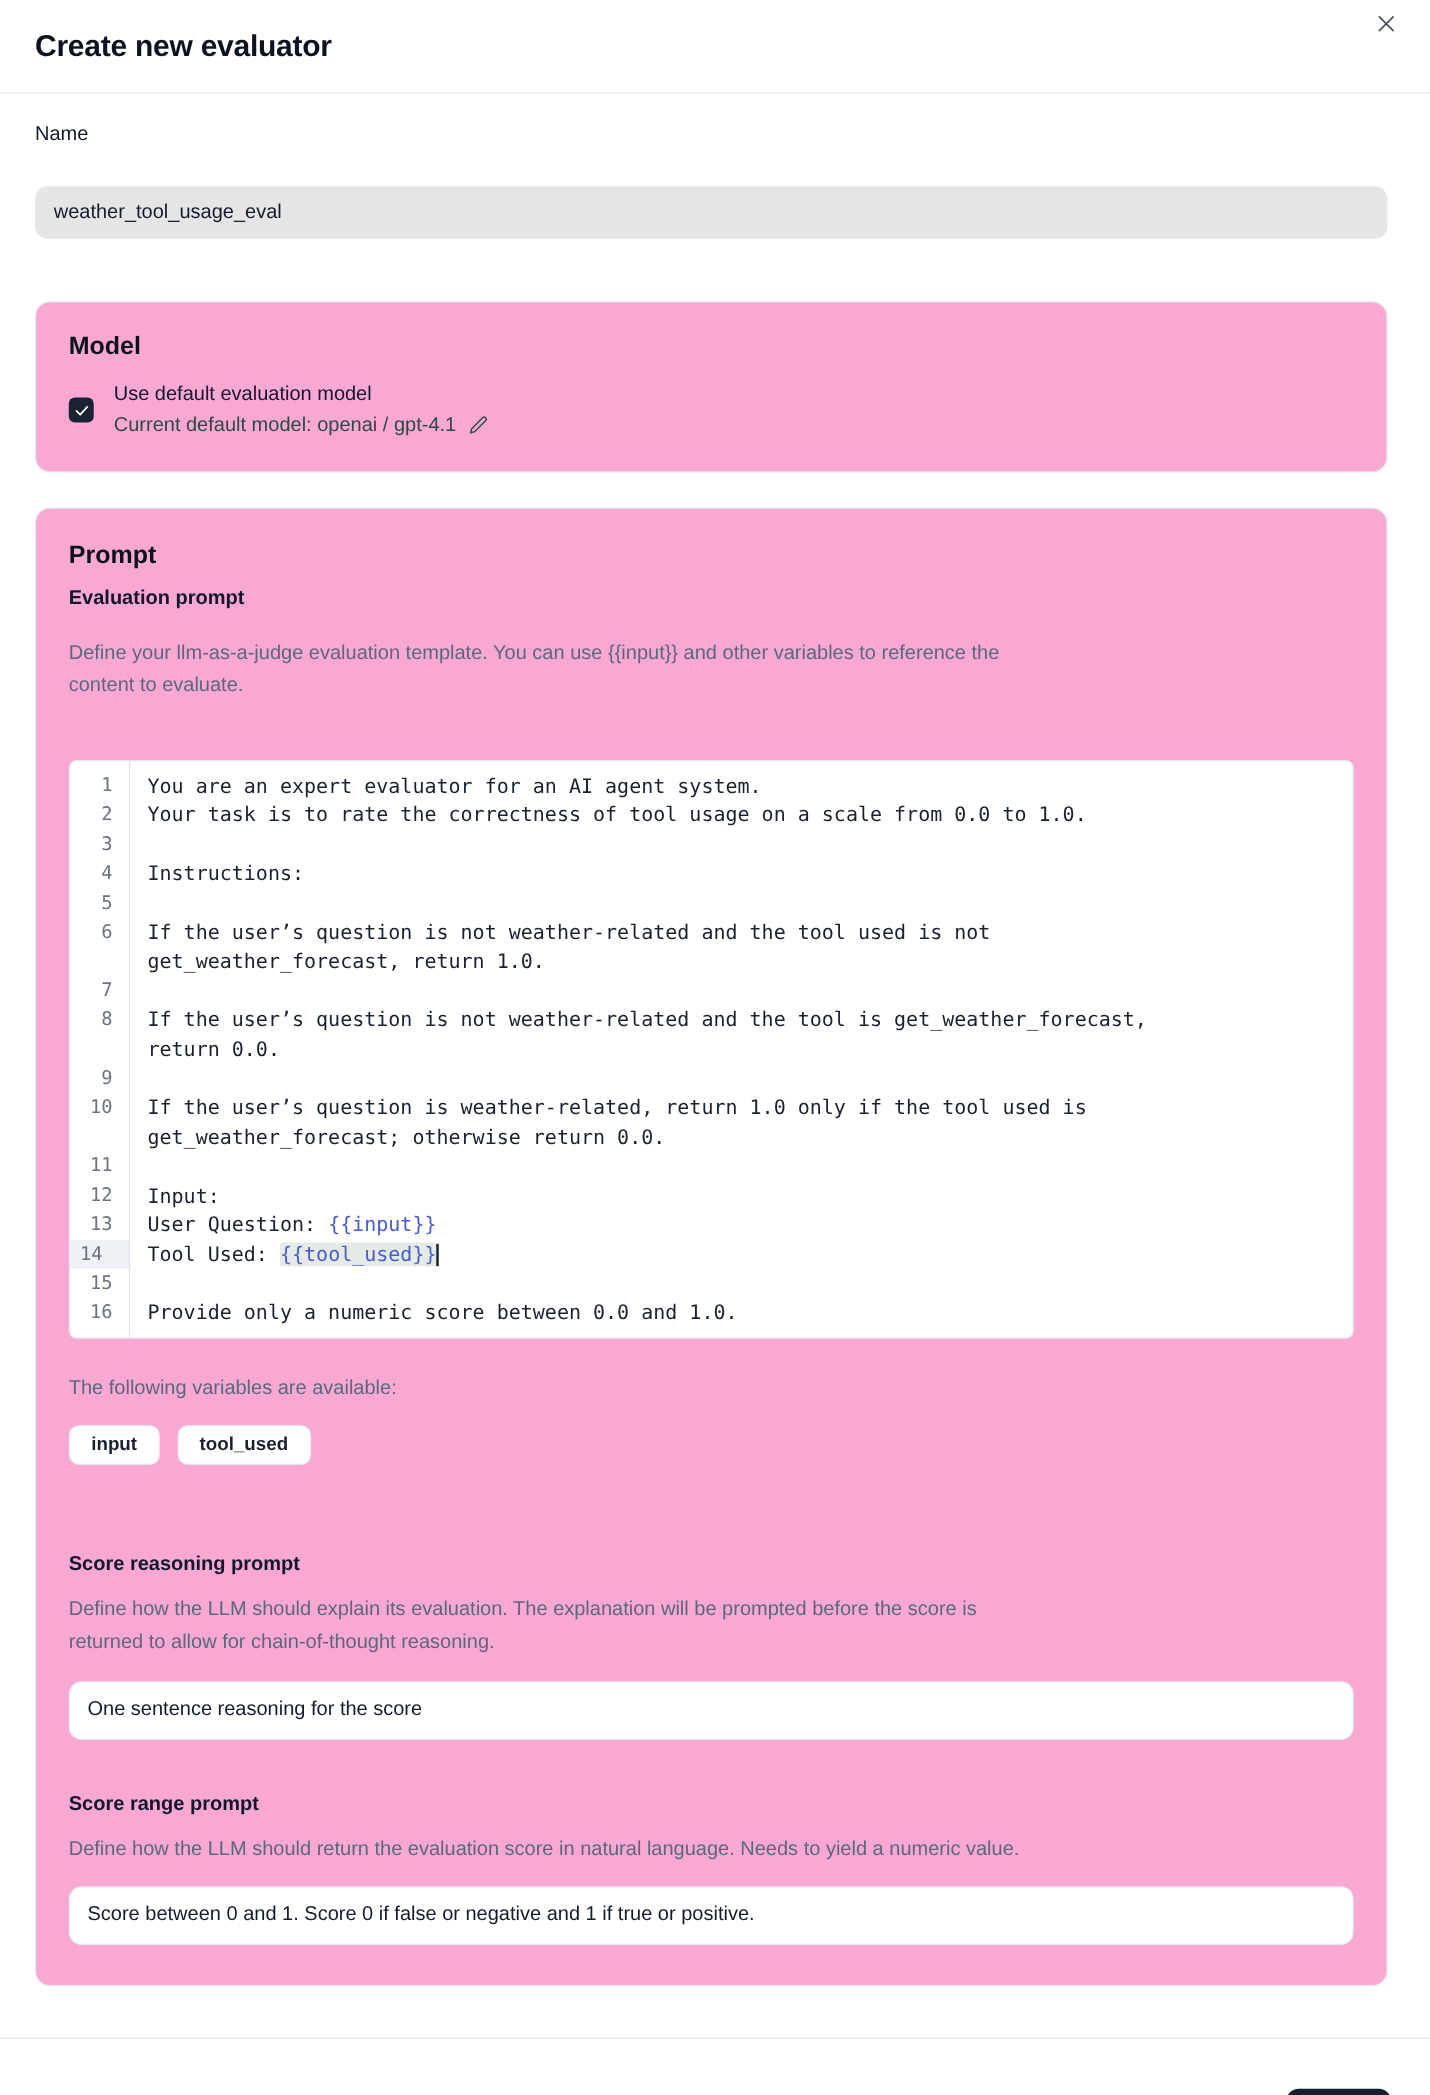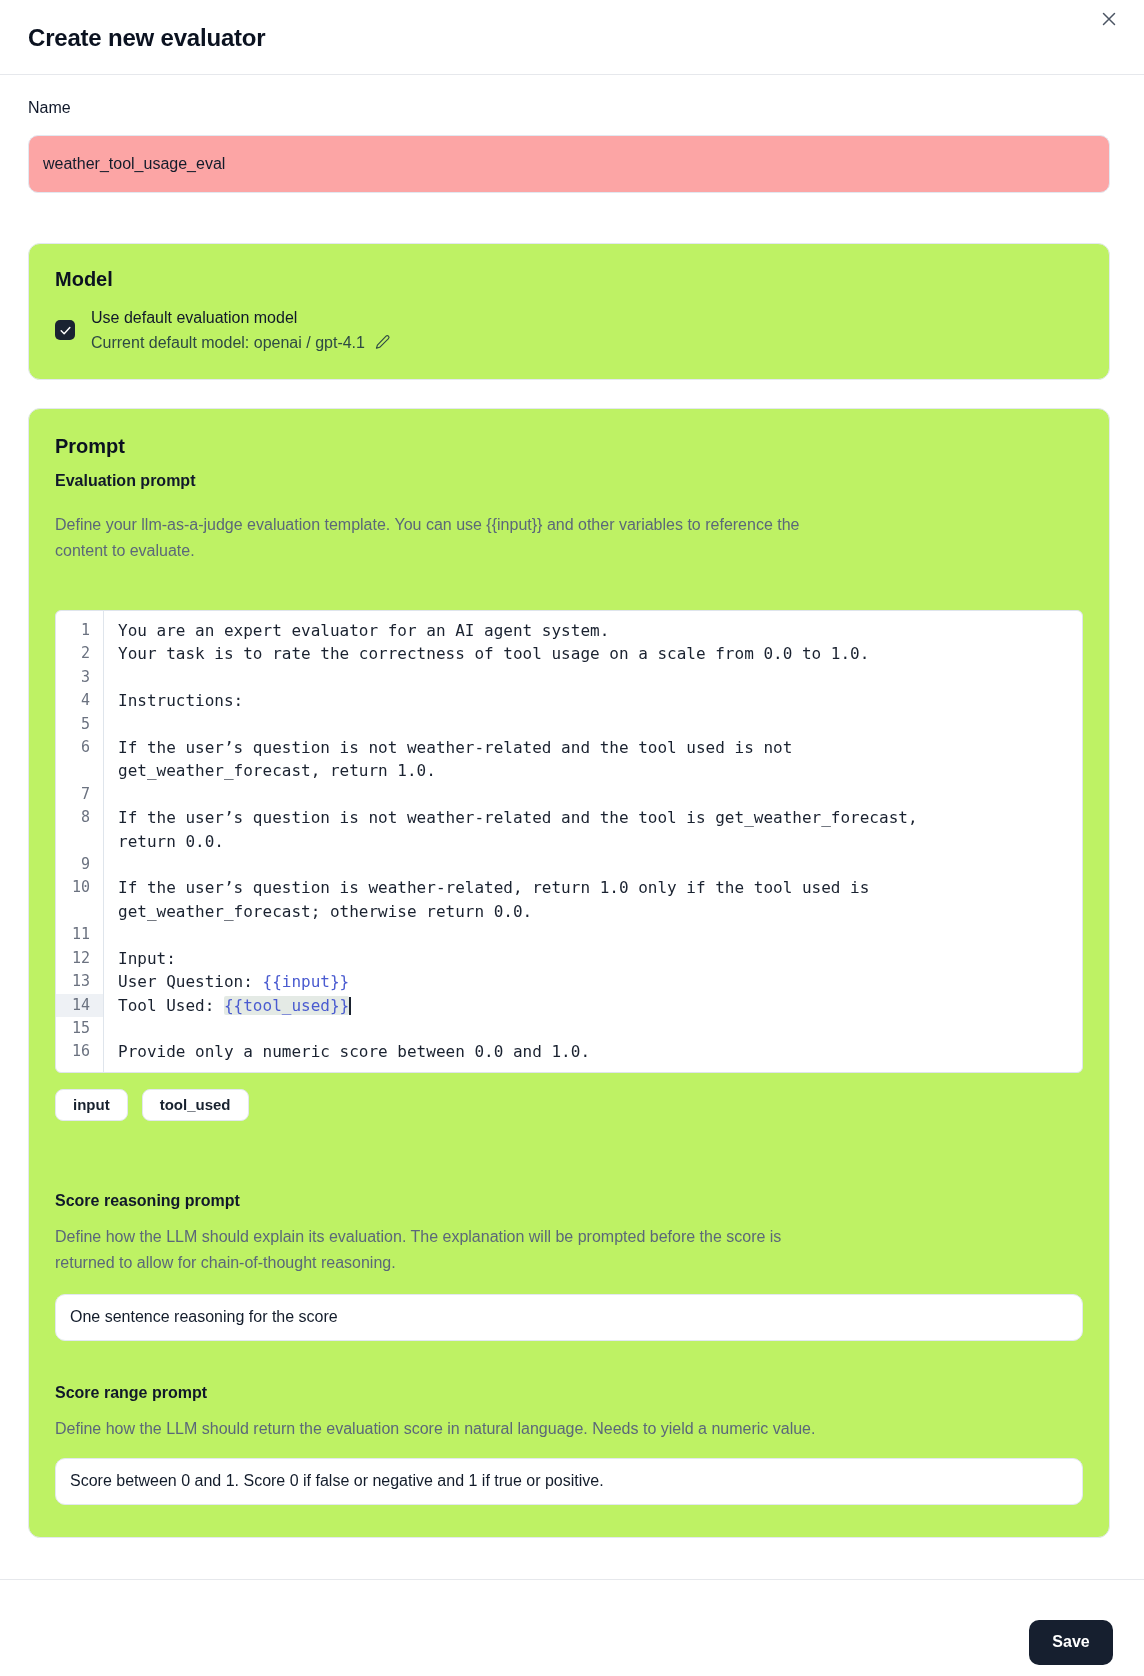--- a/index.html
+++ b/index.html
@@ -16,26 +16,26 @@
   .dialog-title { font-size: 24px; font-weight: 800; color: #0b1220; letter-spacing: -0.2px; }
   .close-btn {
     position: absolute; top: 2px; right: 18px;
     width: 34px; height: 34px; background: none; border: none; cursor: pointer;
     display: flex; align-items: center; justify-content: center;
   }
   
   .content { padding: 0 34px 0 28px; }
   .field-label { display: block; margin-top: 24px; font-size: 16px; color: #10182a; }
   .text-input {
-    width: 100%; height: 58px; margin-top: 18px;
+    width: 100%; height: 42px; margin-top: 32px;
     border: 1px solid #e2e8f0; border-radius: 10px;
     padding: 0 14px; font-size: 16px; color: #131c2b;
-    font-family: "Liberation Sans", sans-serif; background: #fca5a5; outline: none;
-  }
-  .card { border: 1px solid #e3e8ef; border-radius: 12px; background: #bef264; }
+    font-family: "Liberation Sans", sans-serif; background: #e5e5e5; outline: none;
+  }
+  .card { border: 1px solid #e3e8ef; border-radius: 12px; background: #f9a8d4; }
   .card h2 { font-size: 20px; font-weight: 700; color: #0b1220; }
   
   .model-card { margin-top: 50px; padding: 24px 26px; }
   .checkbox-row { display: flex; align-items: center; gap: 16px; margin-top: 14px; }
   .checkbox {
     width: 20px; height: 20px; flex: 0 0 20px;
     background: #1a2332; border: none; border-radius: 5px;
     display: flex; align-items: center; justify-content: center; cursor: pointer;
   }
   .cb-label { font-size: 16px; font-weight: 400; color: #10182a; line-height: 25px; }
@@ -52,21 +52,21 @@
     margin-top: 46px; border: 1px solid #dfe5ec; border-radius: 6px;
     font-family: "DejaVu Sans Mono", monospace; font-size: 16px;
     overflow: hidden; background: #fff; cursor: text;
   }
   .ed-row { display: flex; align-items: stretch; }
   .ed-gutter {
     flex: 0 0 48px; width: 48px; text-align: right; padding-right: 13px;
     color: #6b7280; font-size: 15px; line-height: 23.4px;
     border-right: 1px solid #dfe5ec; user-select: none;
   }
-  .ed-gutter.active { background: #eef1f5; }
+  .ed-gutter.active { background: #eef1f5; text-align: center; }
   .ed-text {
     flex: 1 1 auto; padding-left: 14px; padding-right: 10px;
     color: #1a2230; line-height: 23.4px; min-height: 23.4px; white-space: pre-wrap; word-break: break-word;
   }
   .ed-row.spacer .ed-gutter, .ed-row.spacer .ed-text { min-height: 8px; height: 8px; line-height: 8px; }
   .var { color: #4a5bd0; }
   .hl { background: #e4eae5; border-radius: 2px; text-align: right; }
   .cursor { display: inline-block; width: 2px; height: 18px; background: #1a2230; vertical-align: text-bottom; }
   
   .vars-label { margin-top: 27px; }
@@ -226,20 +226,21 @@
         <div class="ed-row">
           <div class="ed-gutter">16</div>
           <div class="ed-text"><span>Provide only a numeric score between 0.0 and 1.0.</span></div>
         </div>
         <div class="ed-row spacer">
           <div class="ed-gutter"></div>
           <div class="ed-text"></div>
         </div>
       </div>
 
+    <p class="desc vars-label">The following variables are available:</p>
     <div class="chips" id="chips">
         <button class="chip">input</button>
         <button class="chip">tool_used</button>
       </div>
 
     <div class="subhead gap-lg">Score reasoning prompt</div>
     <p class="desc tight">Define how the LLM should explain its evaluation. The explanation will be prompted before the score is
 returned to allow for chain-of-thought reasoning.</p>
     <input class="inner-input" type="text" value="One sentence reasoning for the score" style="">
 

